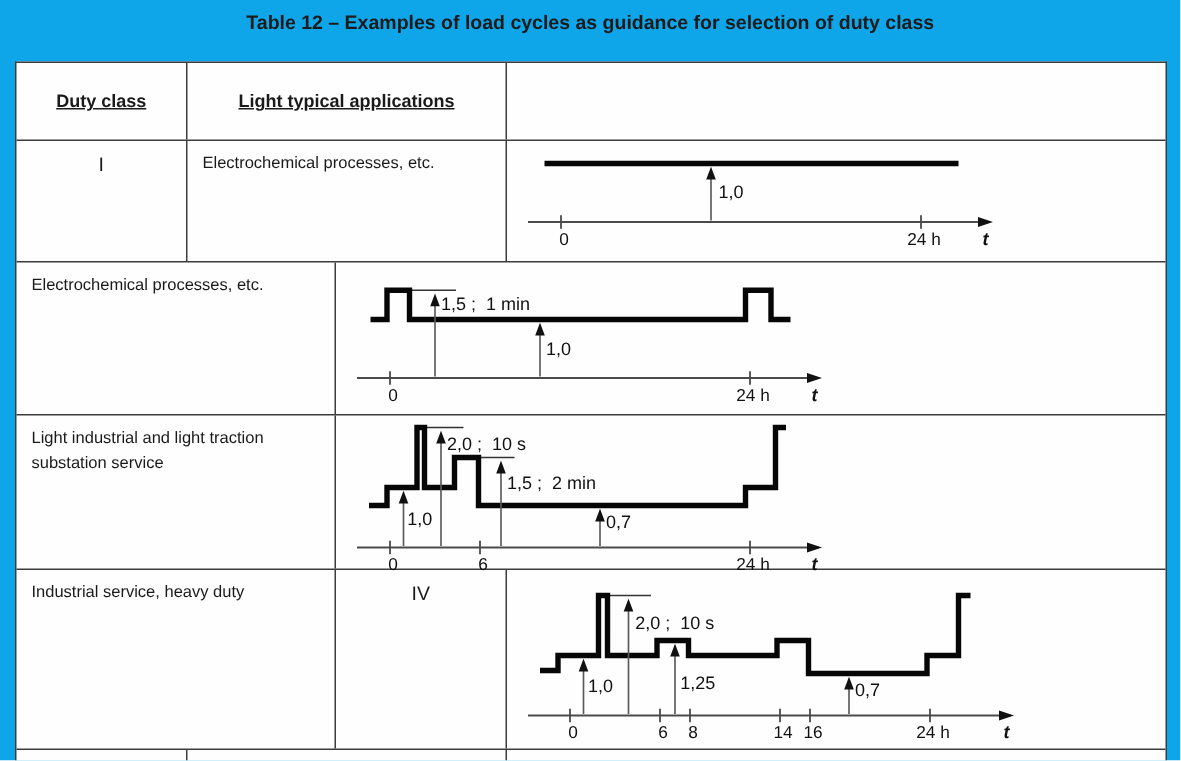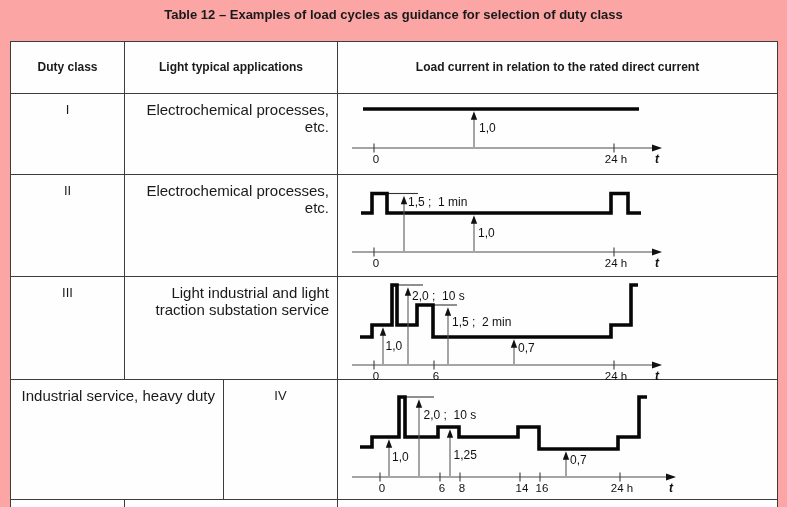--- a/index.html
+++ b/index.html
@@ -1,49 +1,48 @@
 <!DOCTYPE html>
 <html><head>
 <meta charset="utf-8">
 <style>
   html,body{margin:0;padding:0;background:#ffffff;}
-  .page{position:relative;width:787px;height:507px;background:#fca5a5;overflow:hidden;
+  .page{position:relative;width:787px;height:507px;background:#0ea5e9;overflow:hidden;
         font-family:"Liberation Sans",sans-serif;color:#1a1a1a;}
   .title{position:absolute;top:7px;left:0;width:100%;text-align:center;
          font-weight:bold;font-size:13px;}
   .tbl{position:absolute;left:10px;top:41px;width:766px;
        border:1px solid #3c3c3c;border-bottom:none;background:#fefefe;}
   .tr{display:flex;border-bottom:1px solid #3c3c3c;}
   .tr.partial{height:12px;border-bottom:none;}
   .td{border-right:1px solid #3c3c3c;box-sizing:border-box;}
   .c1{width:114px;}
   .c2{width:213px;}
   .c3{width:439px;border-right:none;}
-  .thead{height:51px;}
+  .thead{height:51px;text-decoration:underline;}
   .th{font-weight:bold;font-size:12px;text-align:center;
       display:flex;flex-direction:column;justify-content:center;line-height:15px;}
   .duty{padding-top:8px;text-align:center;font-size:13px;}
-  .app{padding:7px 8px 0 10px;font-size:15px;line-height:17px;text-align:right;}
+  .app{padding:7px 8px 0 10px;font-size:11px;line-height:17px;}
   .dia{position:relative;}
   .dia svg{display:block;overflow:visible;}
   svg text{font-family:"Liberation Sans",sans-serif;fill:#111;}
 </style>
 </head>
 <body>
 
 <div class="page">
   <div class="title">Table 12 – Examples of load cycles as guidance for selection of duty class</div>
 
   <div class="tbl">
 
     <div class="tr thead">
       <div class="td c1 th">Duty class</div>
       <div class="td c2 th">Light typical applications</div>
       <div class="td c3 th">
-        <div>Load current in relation to the rated direct current</div>
       </div>
     </div>
 
     <div class="tr" style="height:80px">
       <div class="td c1 duty">I</div>
       <div class="td c2 app">Electrochemical processes, etc.</div>
       <div class="td c3 dia">
         <svg width="439" height="79">
             <g>
               <line x1="14" y1="54" x2="322" y2="54" stroke="#4a4a4a" stroke-width="1.2"></line>
@@ -58,21 +57,20 @@
             <g>
               <line x1="136" y1="53" x2="136" y2="21.2" stroke="#5a5a5a" stroke-width="1.1"></line>
               <polygon points="136,17.2 132.8,25.7 139.2,25.7" fill="#111"></polygon>
             </g>
             <text x="141" y="37.72" font-size="12">1,0</text>
           </svg>
       </div>
     </div>
 
     <div class="tr" style="height:101px">
-      <div class="td c1 duty">II</div>
       <div class="td c2 app">Electrochemical processes, etc.</div>
       <div class="td c3 dia">
         <svg width="439" height="100">
             <line x1="49" y1="18.5" x2="80" y2="18.5" stroke="#333" stroke-width="1.1"></line>
             <g>
               <line x1="14" y1="77" x2="322" y2="77" stroke="#4a4a4a" stroke-width="1.2"></line>
               <polygon points="324,77 314,73.6 314,80.4" fill="#111"></polygon>
               <line x1="36" y1="72.5" x2="36" y2="81.5" stroke="#4a4a4a" stroke-width="1.2"></line>
               <text x="38" y="92" text-anchor="middle" font-size="11.5">0</text>
               <line x1="276" y1="72.5" x2="276" y2="81.5" stroke="#4a4a4a" stroke-width="1.2"></line>
@@ -88,21 +86,20 @@
               <line x1="136" y1="76" x2="136" y2="44.2" stroke="#5a5a5a" stroke-width="1.1"></line>
               <polygon points="136,40.2 132.8,48.7 139.2,48.7" fill="#111"></polygon>
             </g>
             <text x="70" y="31.47" font-size="12">1,5 ;&nbsp; 1 min</text>
             <text x="140" y="61.89" font-size="12">1,0</text>
           </svg>
       </div>
     </div>
 
     <div class="tr" style="height:102px">
-      <div class="td c1 duty">III</div>
       <div class="td c2 app">Light industrial and light traction substation service</div>
       <div class="td c3 dia">
         <svg width="439" height="101">
             <line x1="59" y1="8" x2="85" y2="8" stroke="#333" stroke-width="1.1"></line>
             <line x1="95" y1="28" x2="119" y2="28" stroke="#333" stroke-width="1.1"></line>
             <g>
               <line x1="14" y1="88" x2="322" y2="88" stroke="#4a4a4a" stroke-width="1.2"></line>
               <polygon points="324,88 314,84.6 314,91.4" fill="#111"></polygon>
               <line x1="36" y1="83.5" x2="36" y2="92.5" stroke="#4a4a4a" stroke-width="1.2"></line>
               <text x="38" y="103" text-anchor="middle" font-size="11.5">0</text>

